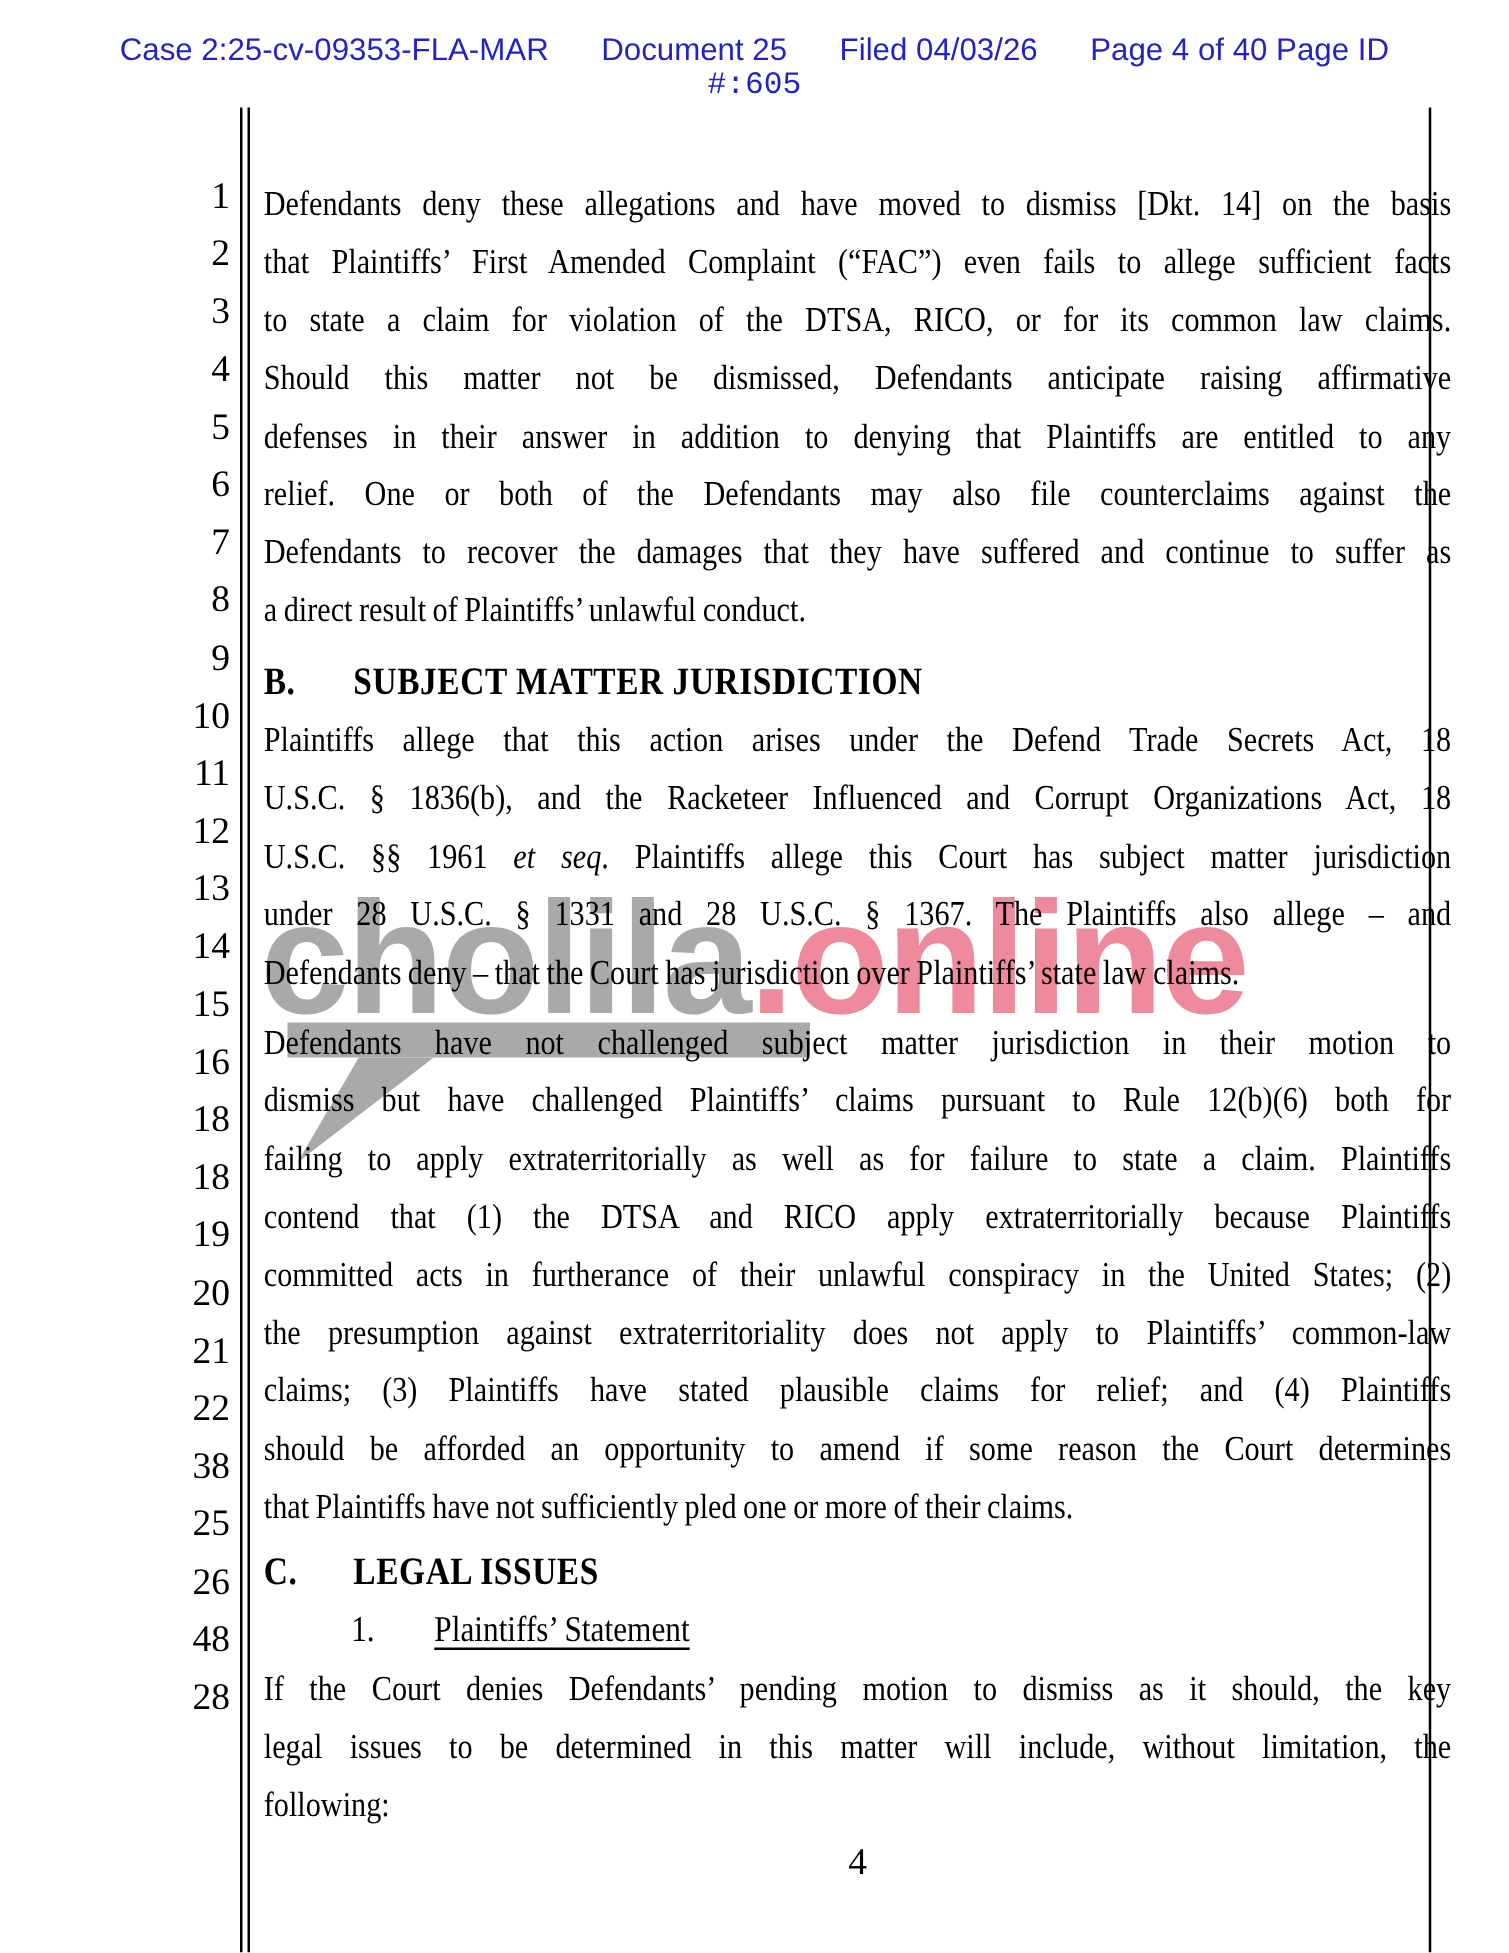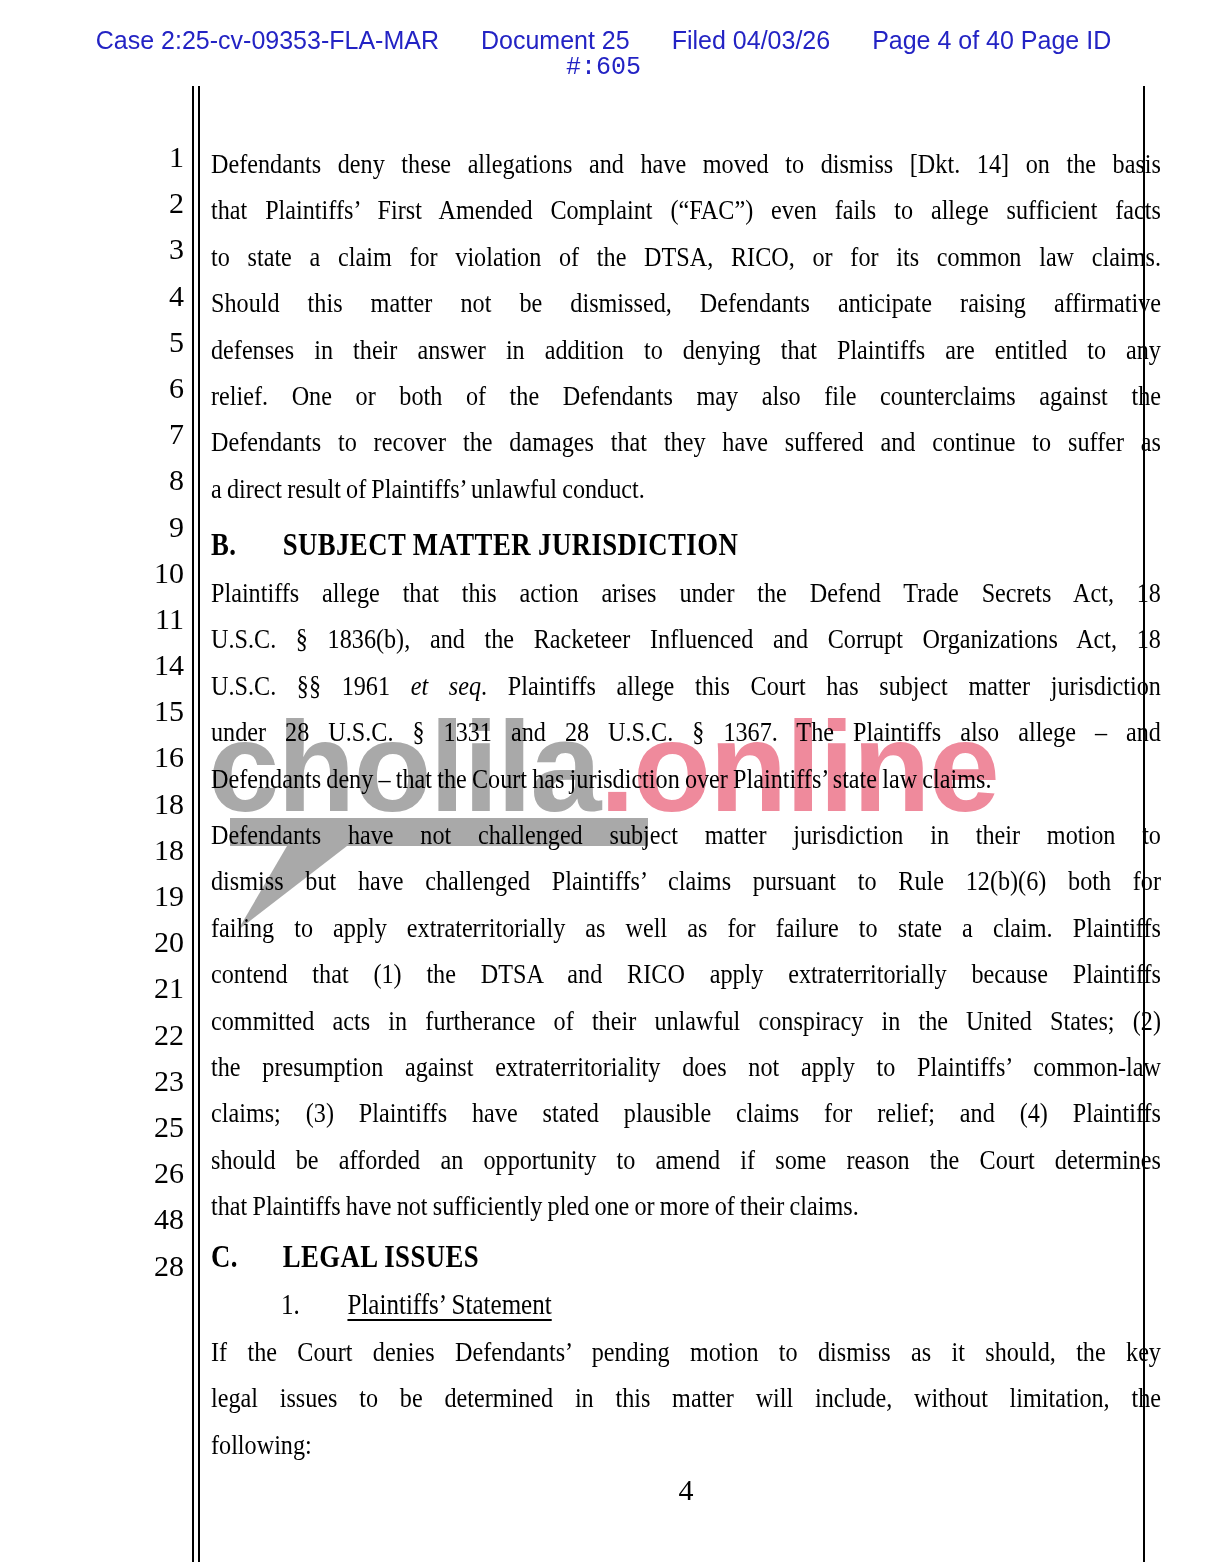--- a/index.html
+++ b/index.html
@@ -124,30 +124,32 @@
       <div class="lnum"><span>2</span></div>
       <div class="lnum"><span>3</span></div>
       <div class="lnum"><span>4</span></div>
       <div class="lnum"><span>5</span></div>
       <div class="lnum"><span>6</span></div>
       <div class="lnum"><span>7</span></div>
       <div class="lnum"><span>8</span></div>
       <div class="lnum"><span>9</span></div>
       <div class="lnum"><span>10</span></div>
       <div class="lnum"><span>11</span></div>
+      <div class="lnum"><span>12</span></div>
+      <div class="lnum"><span>13</span></div>
       <div class="lnum"><span>14</span></div>
       <div class="lnum"><span>15</span></div>
       <div class="lnum"><span>16</span></div>
       <div class="lnum"><span>18</span></div>
       <div class="lnum"><span>18</span></div>
       <div class="lnum"><span>19</span></div>
       <div class="lnum"><span>20</span></div>
       <div class="lnum"><span>21</span></div>
       <div class="lnum"><span>22</span></div>
-      <div class="lnum"><span>23</span></div>
+      <div class="lnum"><span>38</span></div>
       <div class="lnum"><span>25</span></div>
       <div class="lnum"><span>26</span></div>
       <div class="lnum"><span>48</span></div>
       <div class="lnum"><span>28</span></div>
     </div>
 
   <svg class="wm-shape" width="1207" height="1562" viewBox="0 0 1207 1562">
     <rect x="230" y="818" width="418" height="28" fill="#a9a9a9"></rect>
     <polygon points="287,846 347,846 238,930" fill="#a9a9a9"></polygon>
   </svg>

